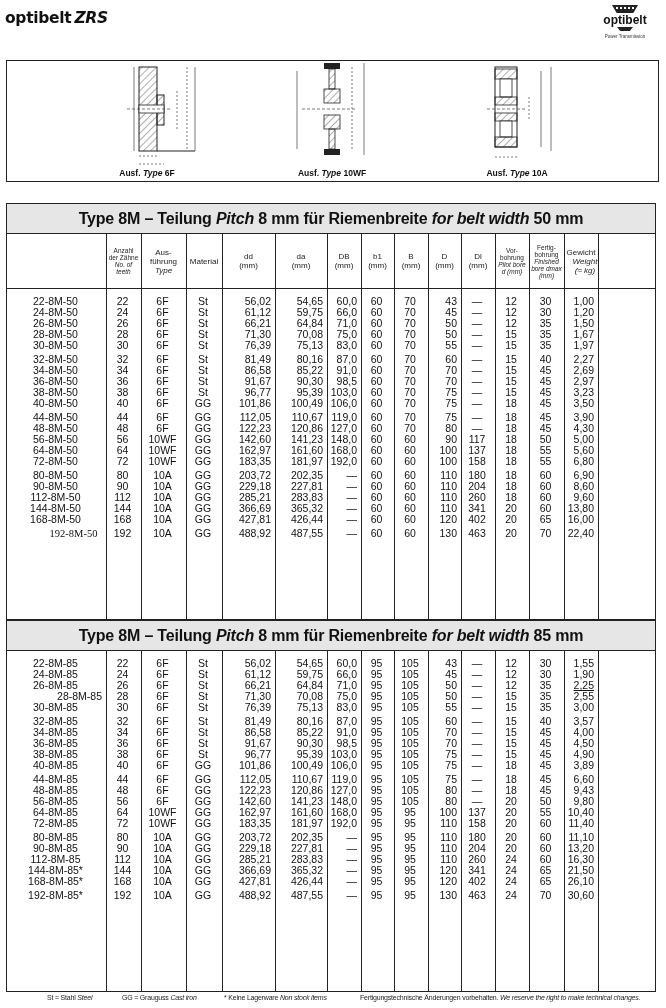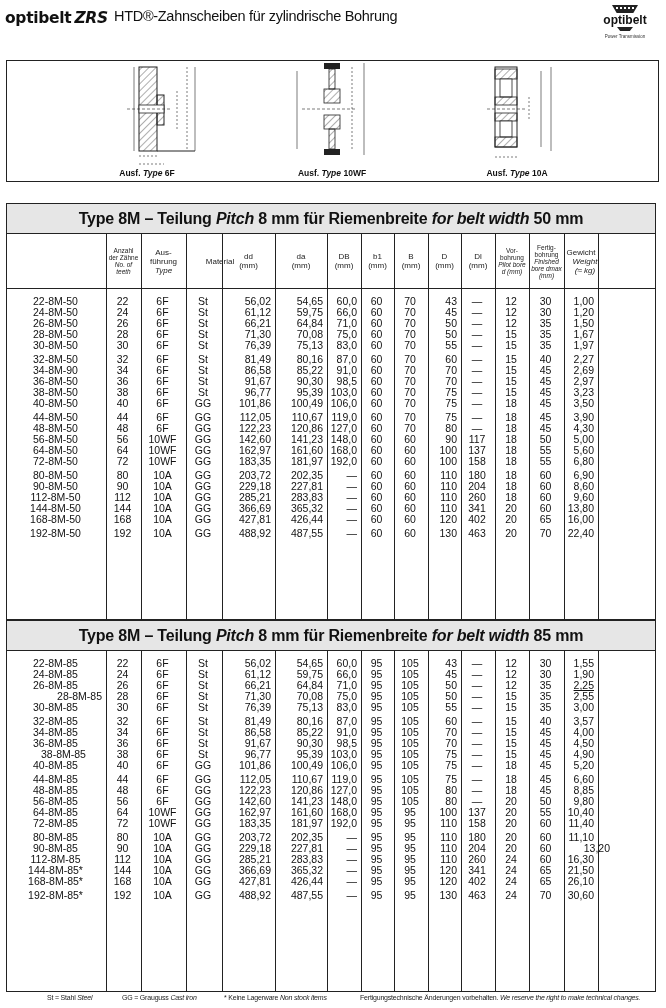--- a/index.html
+++ b/index.html
@@ -36,21 +36,20 @@
   .r { text-align:right; }
   .foot { position:absolute; left:0; top:994px; width:666px; height:14px; font-size:7px; color:#222; }
   .foot span { position:absolute; top:0; white-space:nowrap; letter-spacing:-0.2px; }
   .foot i { font-style:italic; }
 </style>
 </head>
 <body>
 
 <div class="hdr">
   <div class="brand"><span>optibelt</span><i>ZRS</i></div>
-  <div class="title-de">HTD®-Zahnscheiben für zylindrische Bohrung</div>
   <div class="logo">
     <div class="belt">
         <span></span>
       </div>
     <div class="word">optibelt</div>
     <div class="belt" style="width:16px;height:4px;clip-path:polygon(0 0,100% 0,80% 100%,20% 100%);margin-top:1px"></div>
     <div class="sub">Power Transmission</div>
   </div>
 </div>
 
@@ -138,21 +137,21 @@
       <div class="vline" style="left: 557px;"></div>
       <div class="vline" style="left: 591px;"></div>
       <div class="hcell small" style="left: 99px; width: 35px;">
         <div style="max-width: 31px;">Anzahl der Zähne</div>
         <div style="font-style: italic; max-width: 31px;">No. of teeth</div>
       </div>
       <div class="hcell" style="left: 134px; width: 45px;">
         <div style="max-width: 41px;">Aus-führung</div>
         <div style="font-style: italic; max-width: 41px;">Type</div>
       </div>
-      <div class="hcell" style="left: 179px; width: 36px; padding-left: 16px;">
+      <div class="hcell" style="left: 179px; width: 36px;">
         <div>Material</div>
       </div>
       <div class="hcell" style="left: 215px; width: 53px;">
         <div>dd</div>
         <div>(mm)</div>
       </div>
       <div class="hcell" style="left: 268px; width: 52px;">
         <div>da</div>
         <div>(mm)</div>
       </div>
@@ -279,21 +278,21 @@
         <span class="r" style="left: 322px; width: 28px;">87,0</span>
         <span class="c" style="left: 356px; width: 27px;">60</span>
         <span class="c" style="left: 389px; width: 28px;">70</span>
         <span class="r" style="left: 423px; width: 27px;">60</span>
         <span class="c" style="left: 456px; width: 28px;">—</span>
         <span class="c" style="left: 490px; width: 28px;">15</span>
         <span class="c" style="left: 524px; width: 29px;">40</span>
         <span class="r" style="left: 559px; width: 28px;">2,27</span>
       </div>
       <div class="row" style="top: 131px;">
-        <span class="c" style="left: 2px; width: 93px;">34-8M-90</span>
+        <span class="c" style="left: 2px; width: 93px;">34-8M-50</span>
         <span class="c" style="left: 101px; width: 29px;">34</span>
         <span class="c" style="left: 136px; width: 39px;">6F</span>
         <span class="c" style="left: 181px; width: 30px;">St</span>
         <span class="r" style="left: 217px; width: 47px;">86,58</span>
         <span class="r" style="left: 270px; width: 46px;">85,22</span>
         <span class="r" style="left: 322px; width: 28px;">91,0</span>
         <span class="c" style="left: 356px; width: 27px;">60</span>
         <span class="c" style="left: 389px; width: 28px;">70</span>
         <span class="r" style="left: 423px; width: 27px;">70</span>
         <span class="c" style="left: 456px; width: 28px;">—</span>
@@ -503,21 +502,21 @@
         <span class="r" style="left: 322px; width: 28px;">—</span>
         <span class="c" style="left: 356px; width: 27px;">60</span>
         <span class="c" style="left: 389px; width: 28px;">60</span>
         <span class="r" style="left: 423px; width: 27px;">120</span>
         <span class="c" style="left: 456px; width: 28px;">402</span>
         <span class="c" style="left: 490px; width: 28px;">20</span>
         <span class="c" style="left: 524px; width: 29px;">65</span>
         <span class="r" style="left: 559px; width: 28px;">16,00</span>
       </div>
       <div class="row" style="top: 294px;">
-        <span class="c" style="left: 2px; width: 93px;">192-8M-50</span>
+        <span class="c" style="left: 20px; width: 93px; font-family: Liberation Serif, serif;">192-8M-50</span>
         <span class="c" style="left: 101px; width: 29px;">192</span>
         <span class="c" style="left: 136px; width: 39px;">10A</span>
         <span class="c" style="left: 181px; width: 30px;">GG</span>
         <span class="r" style="left: 217px; width: 47px;">488,92</span>
         <span class="r" style="left: 270px; width: 46px;">487,55</span>
         <span class="r" style="left: 322px; width: 28px;">—</span>
         <span class="c" style="left: 356px; width: 27px;">60</span>
         <span class="c" style="left: 389px; width: 28px;">60</span>
         <span class="r" style="left: 423px; width: 27px;">130</span>
         <span class="c" style="left: 456px; width: 28px;">463</span>
@@ -667,21 +666,21 @@
         <span class="r" style="left: 322px; width: 28px;">98,5</span>
         <span class="c" style="left: 356px; width: 27px;">95</span>
         <span class="c" style="left: 389px; width: 28px;">105</span>
         <span class="r" style="left: 423px; width: 27px;">70</span>
         <span class="c" style="left: 456px; width: 28px;">—</span>
         <span class="c" style="left: 490px; width: 28px;">15</span>
         <span class="c" style="left: 524px; width: 29px;">45</span>
         <span class="r" style="left: 559px; width: 28px;">4,50</span>
       </div>
       <div class="row" style="top: 98px;">
-        <span class="c" style="left: 10px; width: 93px;">38-8M-85</span>
+        <span class="c" style="left: 2px; width: 93px;">38-8M-85</span>
         <span class="c" style="left: 101px; width: 29px;">38</span>
         <span class="c" style="left: 136px; width: 39px;">6F</span>
         <span class="c" style="left: 181px; width: 30px;">St</span>
         <span class="r" style="left: 217px; width: 47px;">96,77</span>
         <span class="r" style="left: 270px; width: 46px;">95,39</span>
         <span class="r" style="left: 322px; width: 28px;">103,0</span>
         <span class="c" style="left: 356px; width: 27px;">95</span>
         <span class="c" style="left: 389px; width: 28px;">105</span>
         <span class="r" style="left: 423px; width: 27px;">75</span>
         <span class="c" style="left: 456px; width: 28px;">—</span>
@@ -696,21 +695,21 @@
         <span class="c" style="left: 181px; width: 30px;">GG</span>
         <span class="r" style="left: 217px; width: 47px;">101,86</span>
         <span class="r" style="left: 270px; width: 46px;">100,49</span>
         <span class="r" style="left: 322px; width: 28px;">106,0</span>
         <span class="c" style="left: 356px; width: 27px;">95</span>
         <span class="c" style="left: 389px; width: 28px;">105</span>
         <span class="r" style="left: 423px; width: 27px;">75</span>
         <span class="c" style="left: 456px; width: 28px;">—</span>
         <span class="c" style="left: 490px; width: 28px;">18</span>
         <span class="c" style="left: 524px; width: 29px;">45</span>
-        <span class="r" style="left: 559px; width: 28px;">5,20</span>
+        <span class="r" style="left: 559px; width: 28px;">3,89</span>
       </div>
       <div class="row" style="top: 123px;">
         <span class="c" style="left: 2px; width: 93px;">44-8M-85</span>
         <span class="c" style="left: 101px; width: 29px;">44</span>
         <span class="c" style="left: 136px; width: 39px;">6F</span>
         <span class="c" style="left: 181px; width: 30px;">GG</span>
         <span class="r" style="left: 217px; width: 47px;">112,05</span>
         <span class="r" style="left: 270px; width: 46px;">110,67</span>
         <span class="r" style="left: 322px; width: 28px;">119,0</span>
         <span class="c" style="left: 356px; width: 27px;">95</span>
@@ -728,21 +727,21 @@
         <span class="c" style="left: 181px; width: 30px;">GG</span>
         <span class="r" style="left: 217px; width: 47px;">122,23</span>
         <span class="r" style="left: 270px; width: 46px;">120,86</span>
         <span class="r" style="left: 322px; width: 28px;">127,0</span>
         <span class="c" style="left: 356px; width: 27px;">95</span>
         <span class="c" style="left: 389px; width: 28px;">105</span>
         <span class="r" style="left: 423px; width: 27px;">80</span>
         <span class="c" style="left: 456px; width: 28px;">—</span>
         <span class="c" style="left: 490px; width: 28px;">18</span>
         <span class="c" style="left: 524px; width: 29px;">45</span>
-        <span class="r" style="left: 559px; width: 28px;">8,85</span>
+        <span class="r" style="left: 559px; width: 28px;">9,43</span>
       </div>
       <div class="row" style="top: 145px;">
         <span class="c" style="left: 2px; width: 93px;">56-8M-85</span>
         <span class="c" style="left: 101px; width: 29px;">56</span>
         <span class="c" style="left: 136px; width: 39px;">6F</span>
         <span class="c" style="left: 181px; width: 30px;">GG</span>
         <span class="r" style="left: 217px; width: 47px;">142,60</span>
         <span class="r" style="left: 270px; width: 46px;">141,23</span>
         <span class="r" style="left: 322px; width: 28px;">148,0</span>
         <span class="c" style="left: 356px; width: 27px;">95</span>
@@ -808,21 +807,21 @@
         <span class="c" style="left: 181px; width: 30px;">GG</span>
         <span class="r" style="left: 217px; width: 47px;">229,18</span>
         <span class="r" style="left: 270px; width: 46px;">227,81</span>
         <span class="r" style="left: 322px; width: 28px;">—</span>
         <span class="c" style="left: 356px; width: 27px;">95</span>
         <span class="c" style="left: 389px; width: 28px;">95</span>
         <span class="r" style="left: 423px; width: 27px;">110</span>
         <span class="c" style="left: 456px; width: 28px;">204</span>
         <span class="c" style="left: 490px; width: 28px;">20</span>
         <span class="c" style="left: 524px; width: 29px;">60</span>
-        <span class="r" style="left: 559px; width: 44px;">13,20</span>
+        <span class="r" style="left: 559px; width: 28px;">13,20</span>
       </div>
       <div class="row" style="top: 203px;">
         <span class="c" style="left: 2px; width: 93px;">112-8M-85</span>
         <span class="c" style="left: 101px; width: 29px;">112</span>
         <span class="c" style="left: 136px; width: 39px;">10A</span>
         <span class="c" style="left: 181px; width: 30px;">GG</span>
         <span class="r" style="left: 217px; width: 47px;">285,21</span>
         <span class="r" style="left: 270px; width: 46px;">283,83</span>
         <span class="r" style="left: 322px; width: 28px;">—</span>
         <span class="c" style="left: 356px; width: 27px;">95</span>

